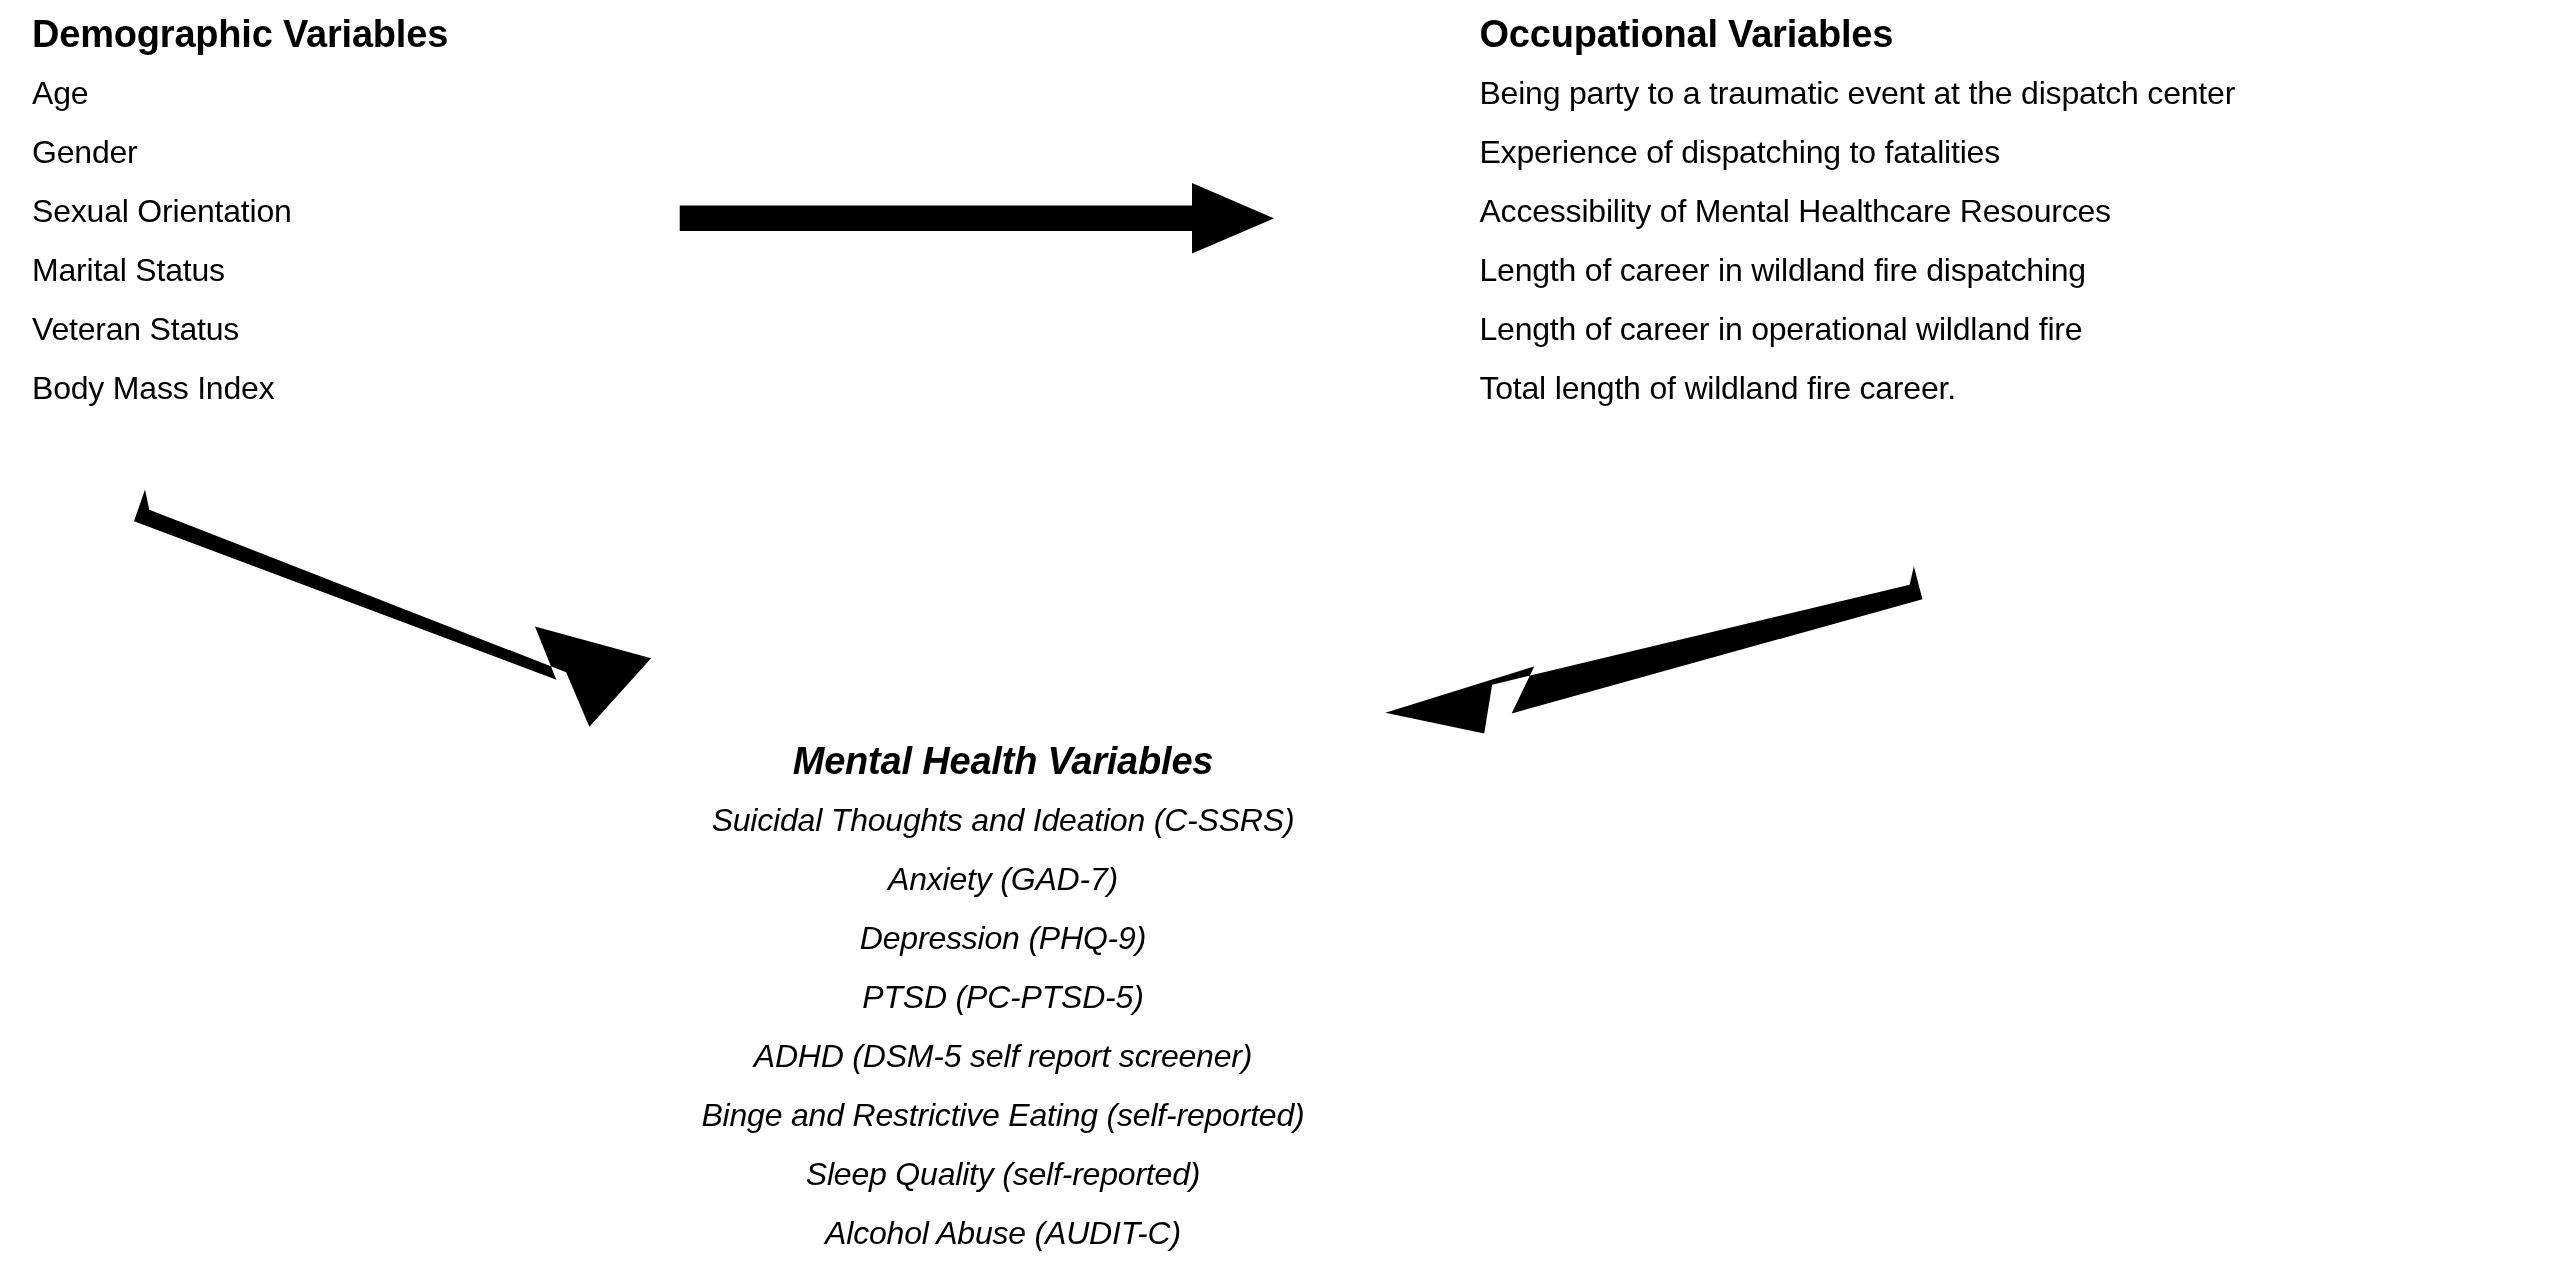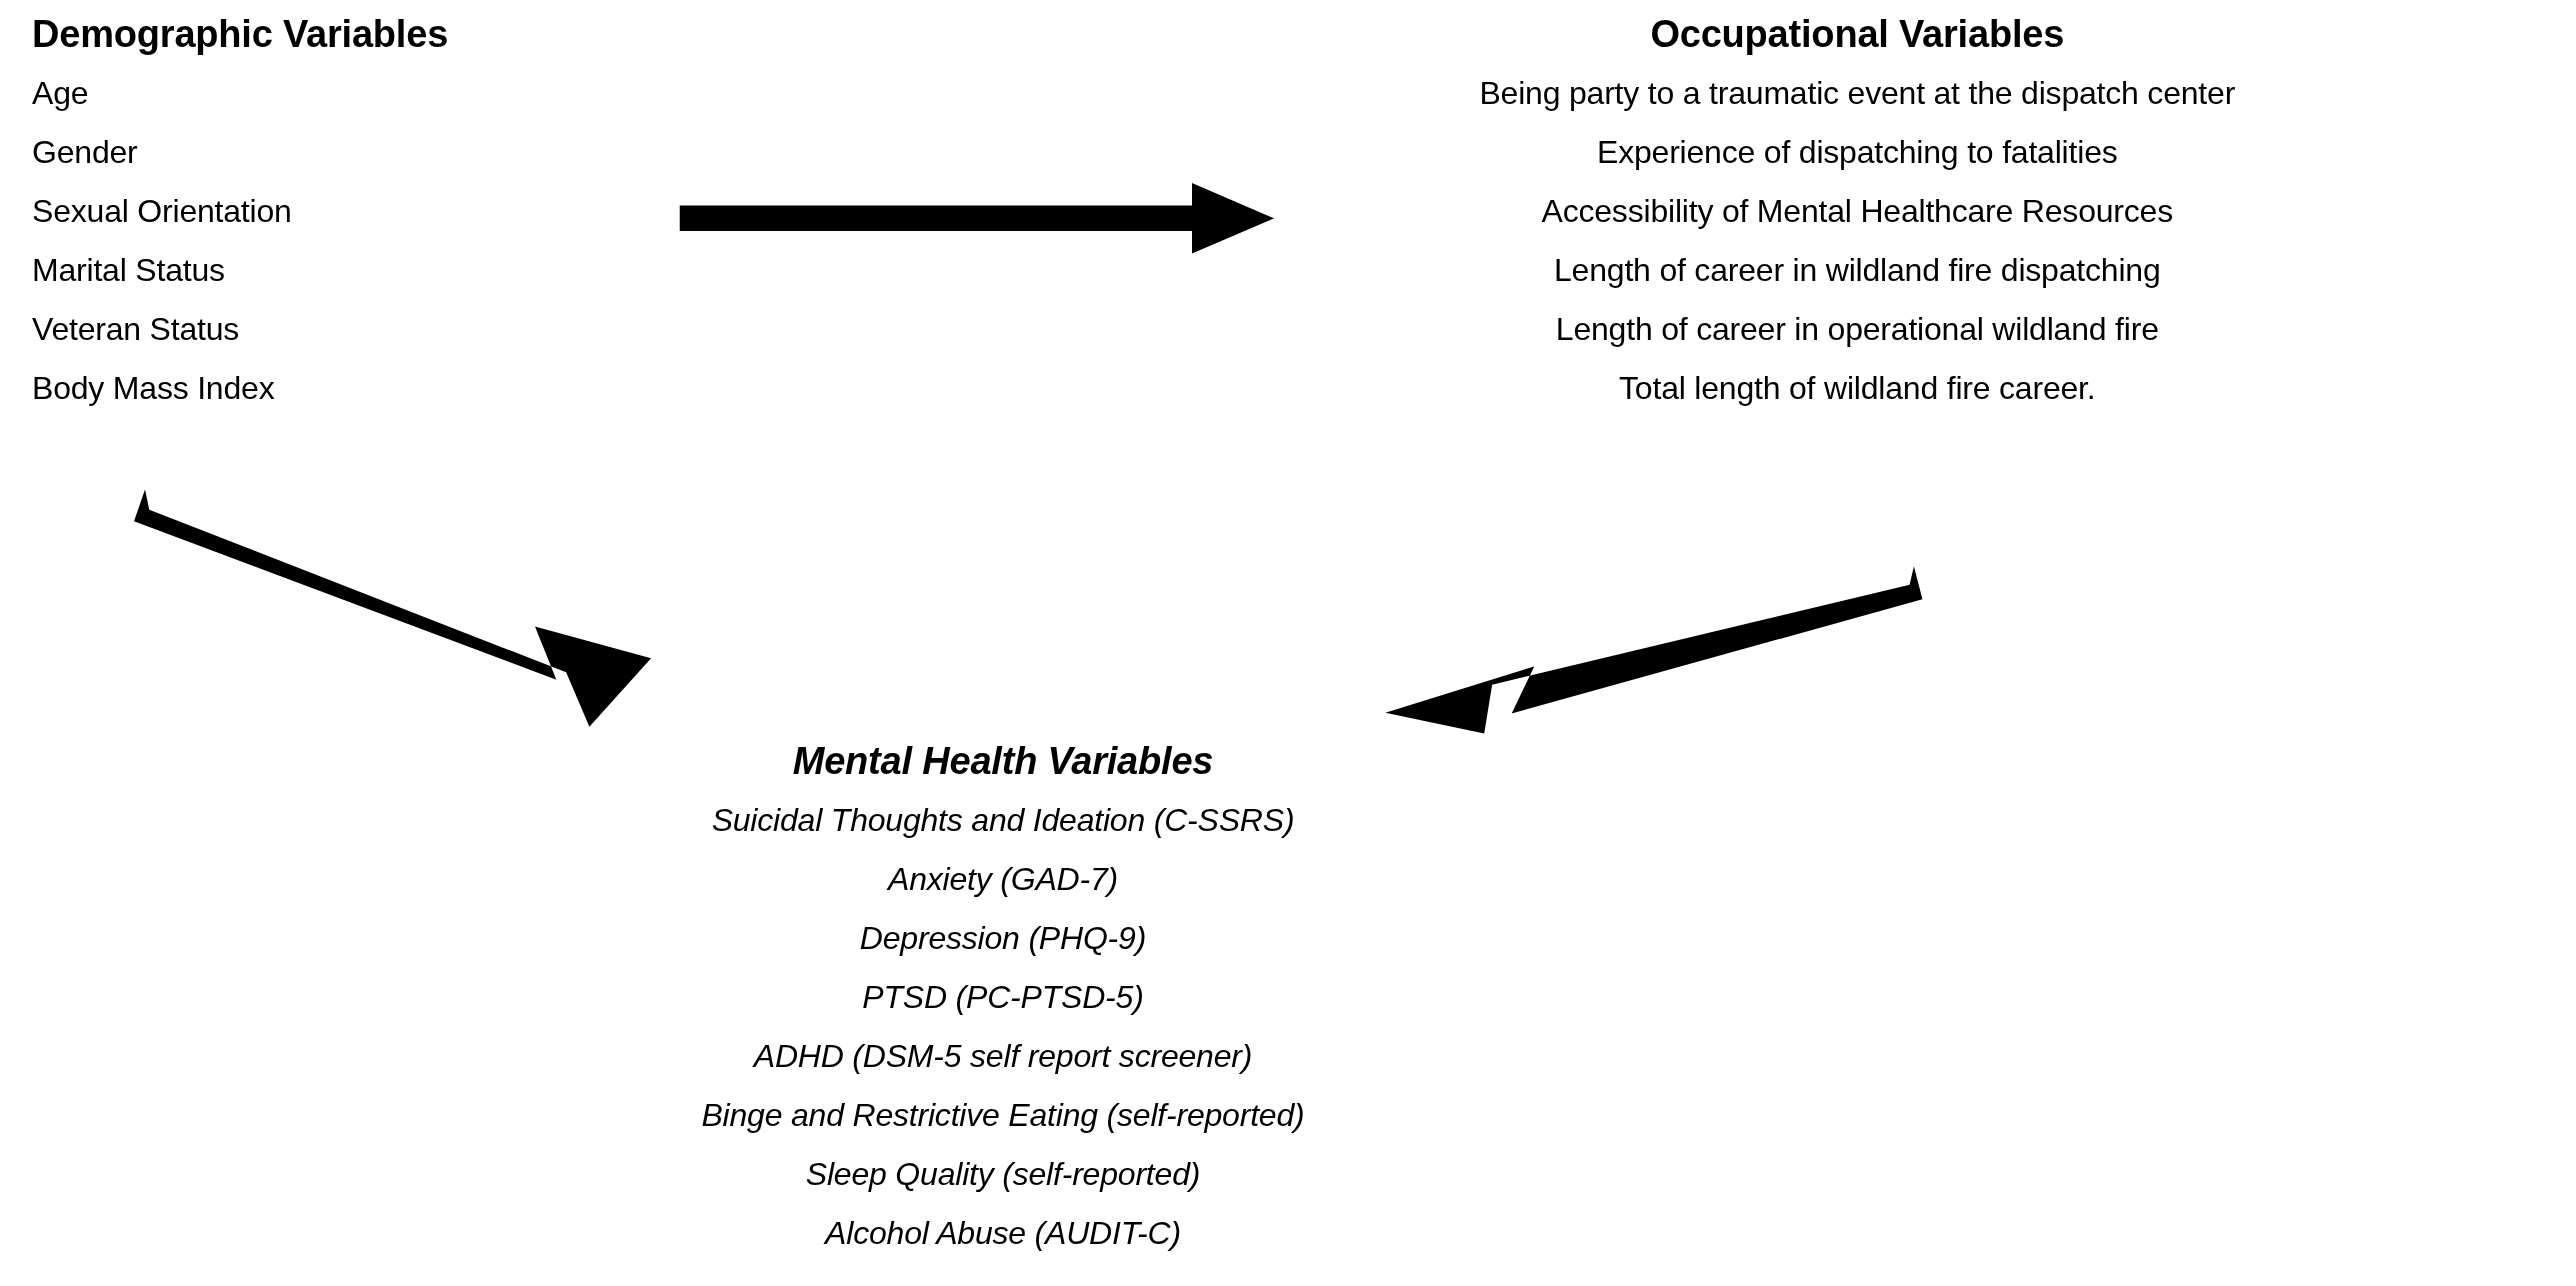--- a/index.html
+++ b/index.html
@@ -40,21 +40,21 @@
   #demographic-block {
     left: 32px;
     top: 4.9px;
     text-align: left;
   }
 
   
   #occupational-block {
     right: 4.9px;
     top: 4.9px;
-    text-align: center;
+    text-align: left;
   }
 
   
   #mental-health-block {
     left: 0;
     top: 732px;
     width: 2006px;      
     text-align: center;
     font-style: italic;
   }

